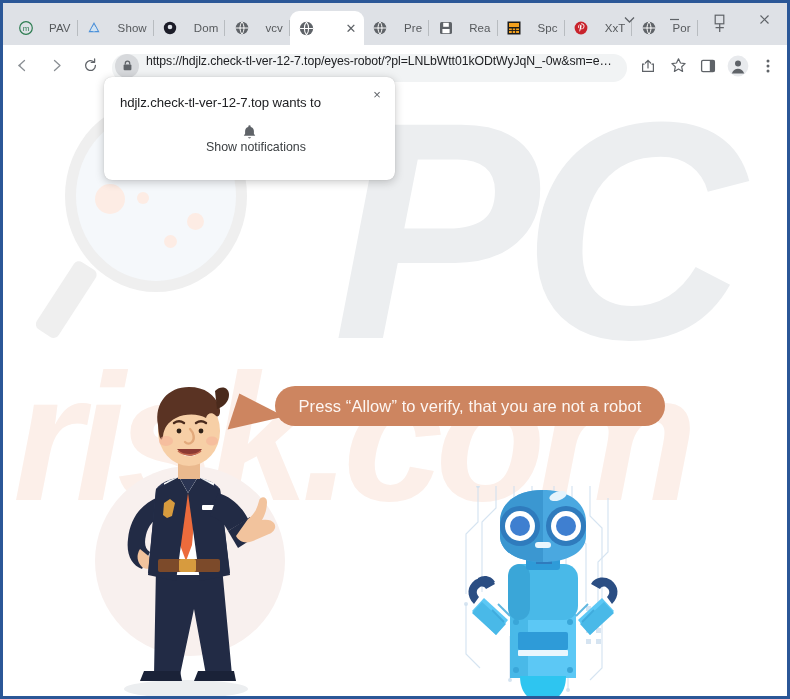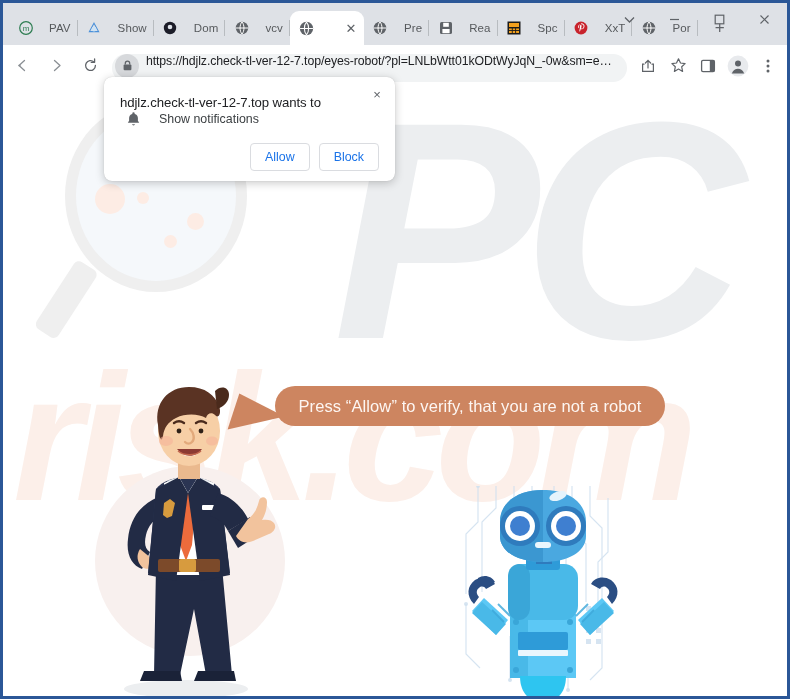--- a/index.html
+++ b/index.html
@@ -222,24 +222,24 @@
     position: absolute; right: 8px; top: 7px;
     width: 20px; height: 20px;
     display: flex; align-items: center; justify-content: center;
     color: #5f6368; font-size: 13px;
   }
   .perm-title {
     font-size: 13.2px;
     color: #202124;
     padding-right: 14px;
     letter-spacing: -.1px;
-    margin-bottom: 1px;
+    margin-bottom: 14px;
     margin-top: 2px;
   }
-  .perm-row { display: flex; align-items: center; margin-bottom: 16px; }
+  .perm-row { display: flex; align-items: center; margin-bottom: 16px; flex-direction: column; }
   .perm-row .bell { width: 26px; display: flex; justify-content: center; color: #5f6368; }
   .perm-row .ptext { margin-left: 13px; font-size: 12.4px; color: #3c4043; }
   .perm-actions { display: flex; justify-content: flex-end; gap: 9px; }
   .perm-btn {
     min-width: 58px;
     height: 28px;
     padding: 0 14px;
     border: 1px solid #dadce0;
     border-radius: 4px;
     background: #fff;
@@ -616,19 +616,15 @@
     <div class="perm-title">hdjlz.check-tl-ver-12-7.top wants to</div>
     <div class="perm-row">
       <span class="bell">
         <svg width="15" height="16" viewBox="0 0 15 16">
             <path d="M7.5 1.2a1.2 1.2 0 0 1 1.2 1.2v.5a4.4 4.4 0 0 1 3.2 4.2v2.6l1.3 2.1H1.8l1.3-2.1V7.1A4.4 4.4 0 0 1 6.3 2.9v-.5A1.2 1.2 0 0 1 7.5 1.2z" fill="#5f6368"></path>
             <path d="M5.9 13.3a1.7 1.7 0 0 0 3.2 0z" fill="#5f6368"></path>
           </svg>
       </span>
       <span class="ptext">Show notifications</span>
     </div>
-    <div class="perm-actions">
-      <button class="perm-btn">Allow</button>
-      <button class="perm-btn">Block</button>
-    </div>
   </div>
 
 </div>
 
 </body></html>

